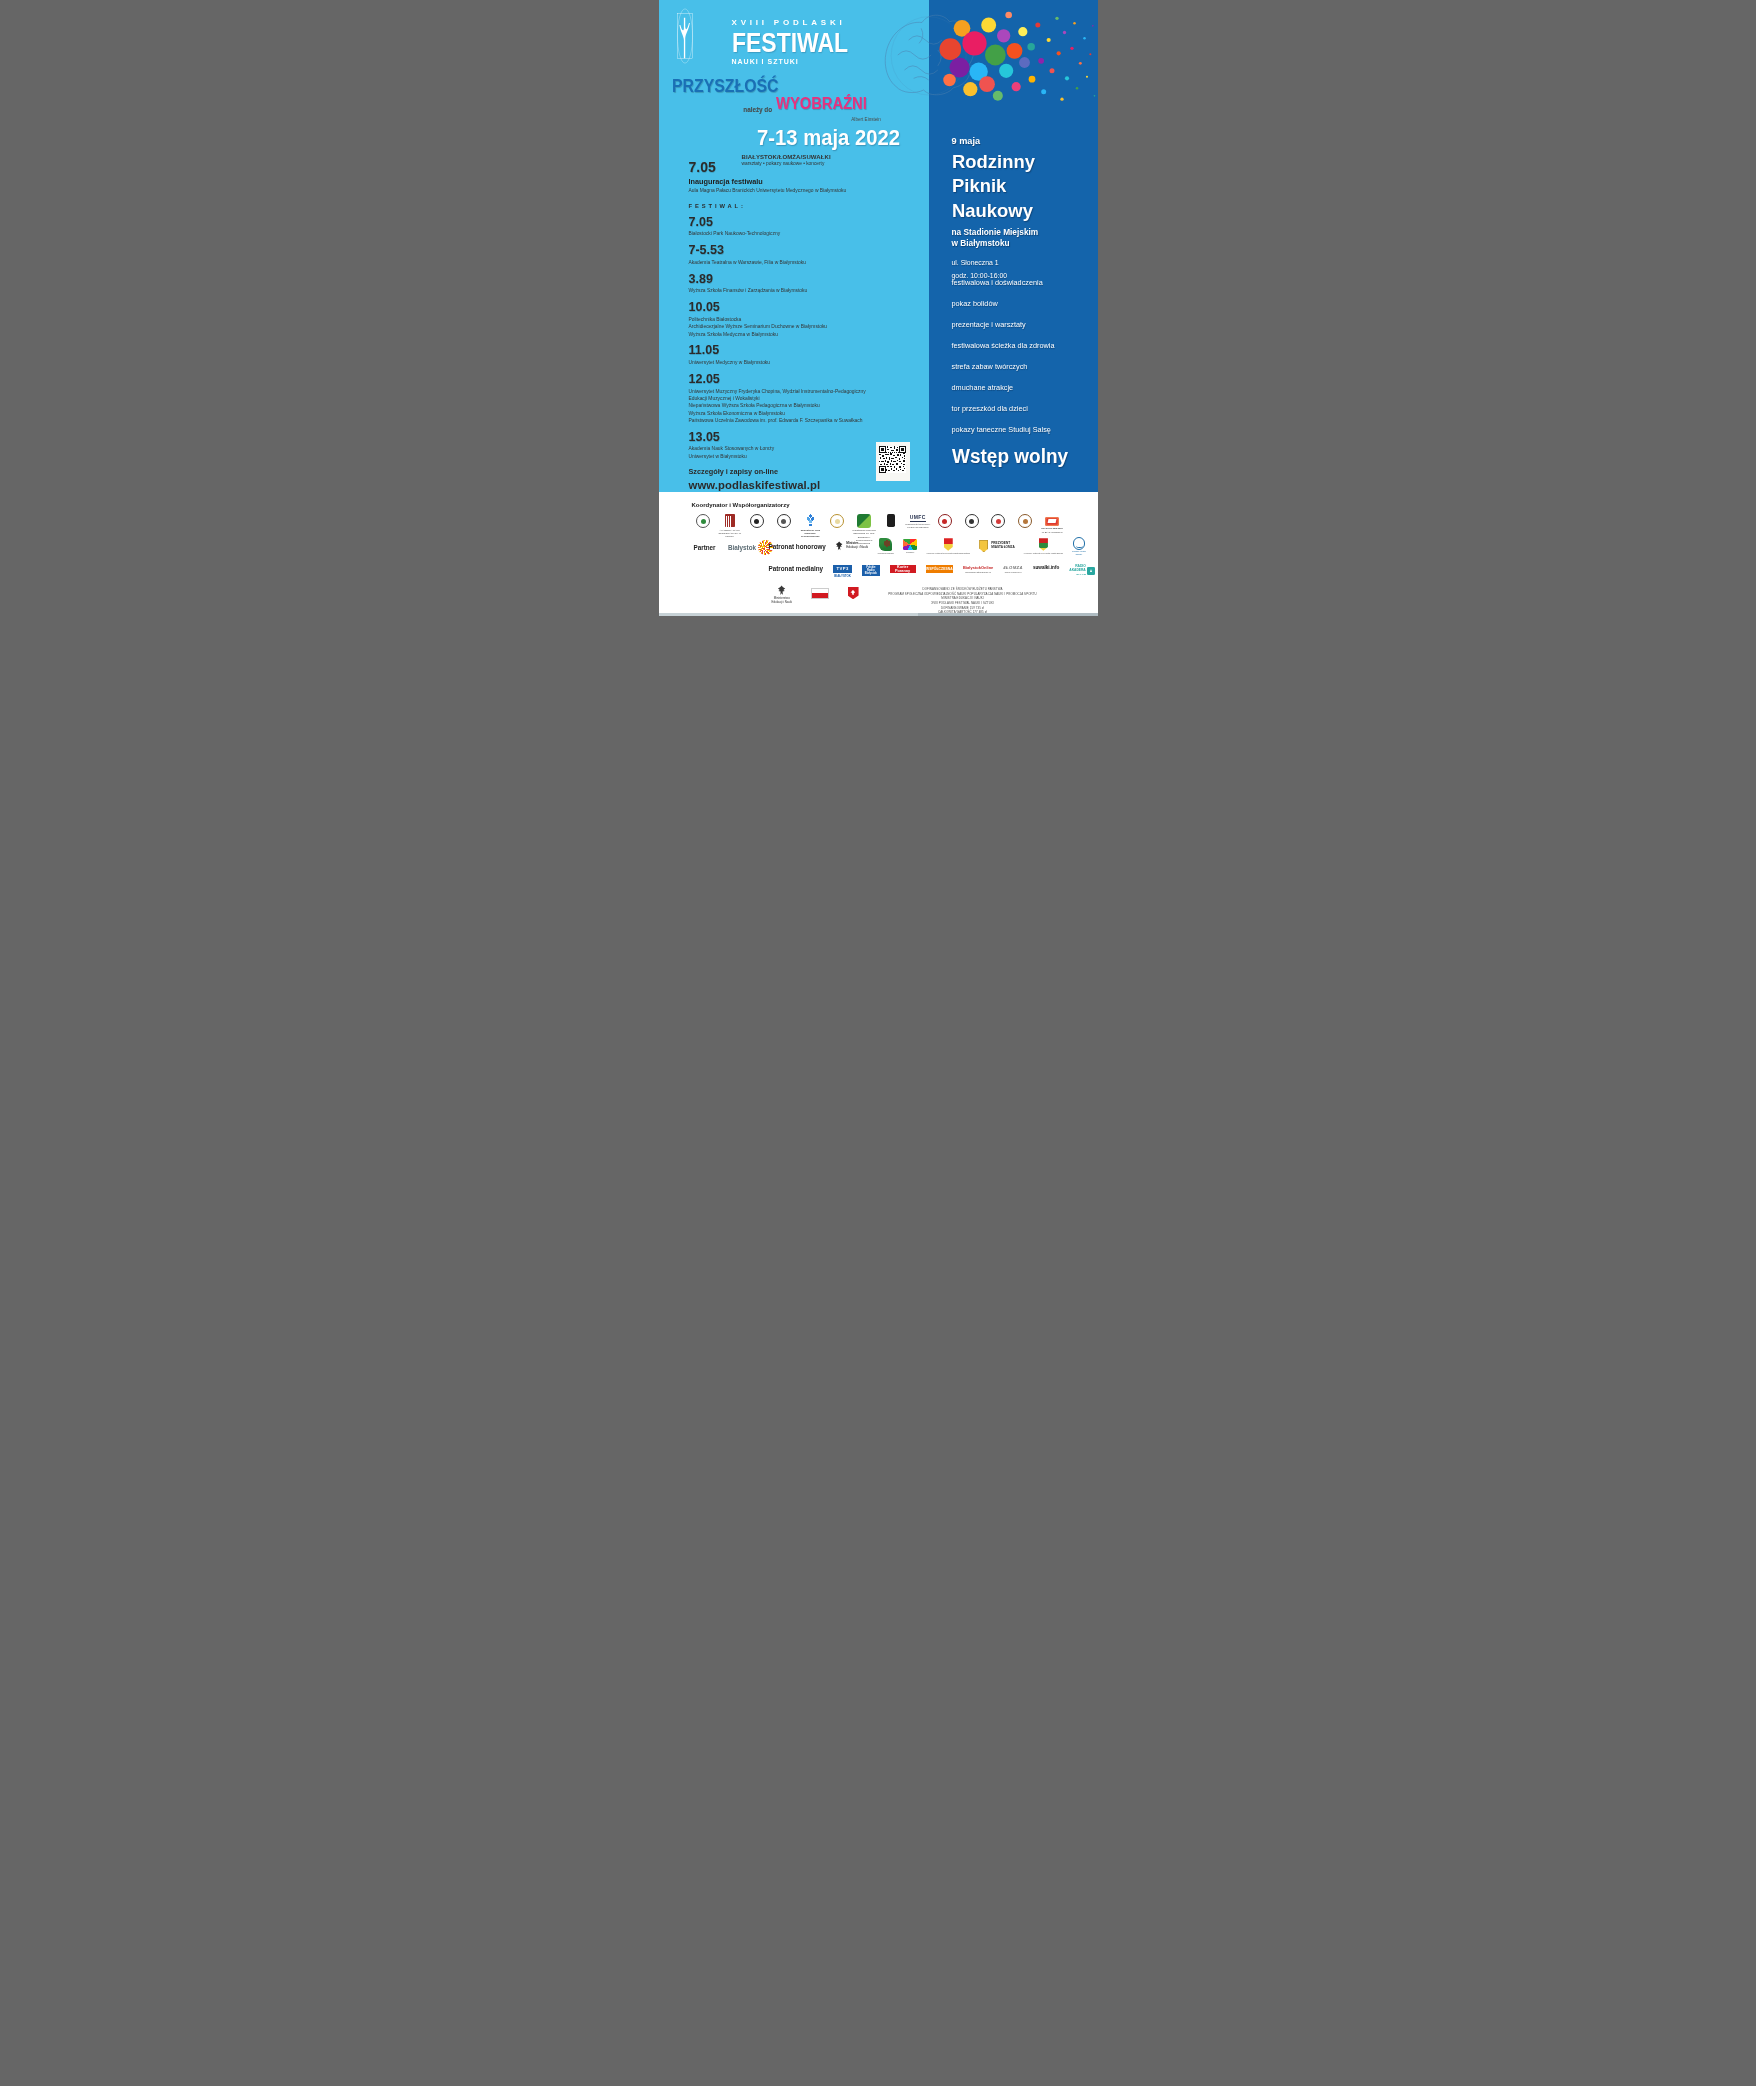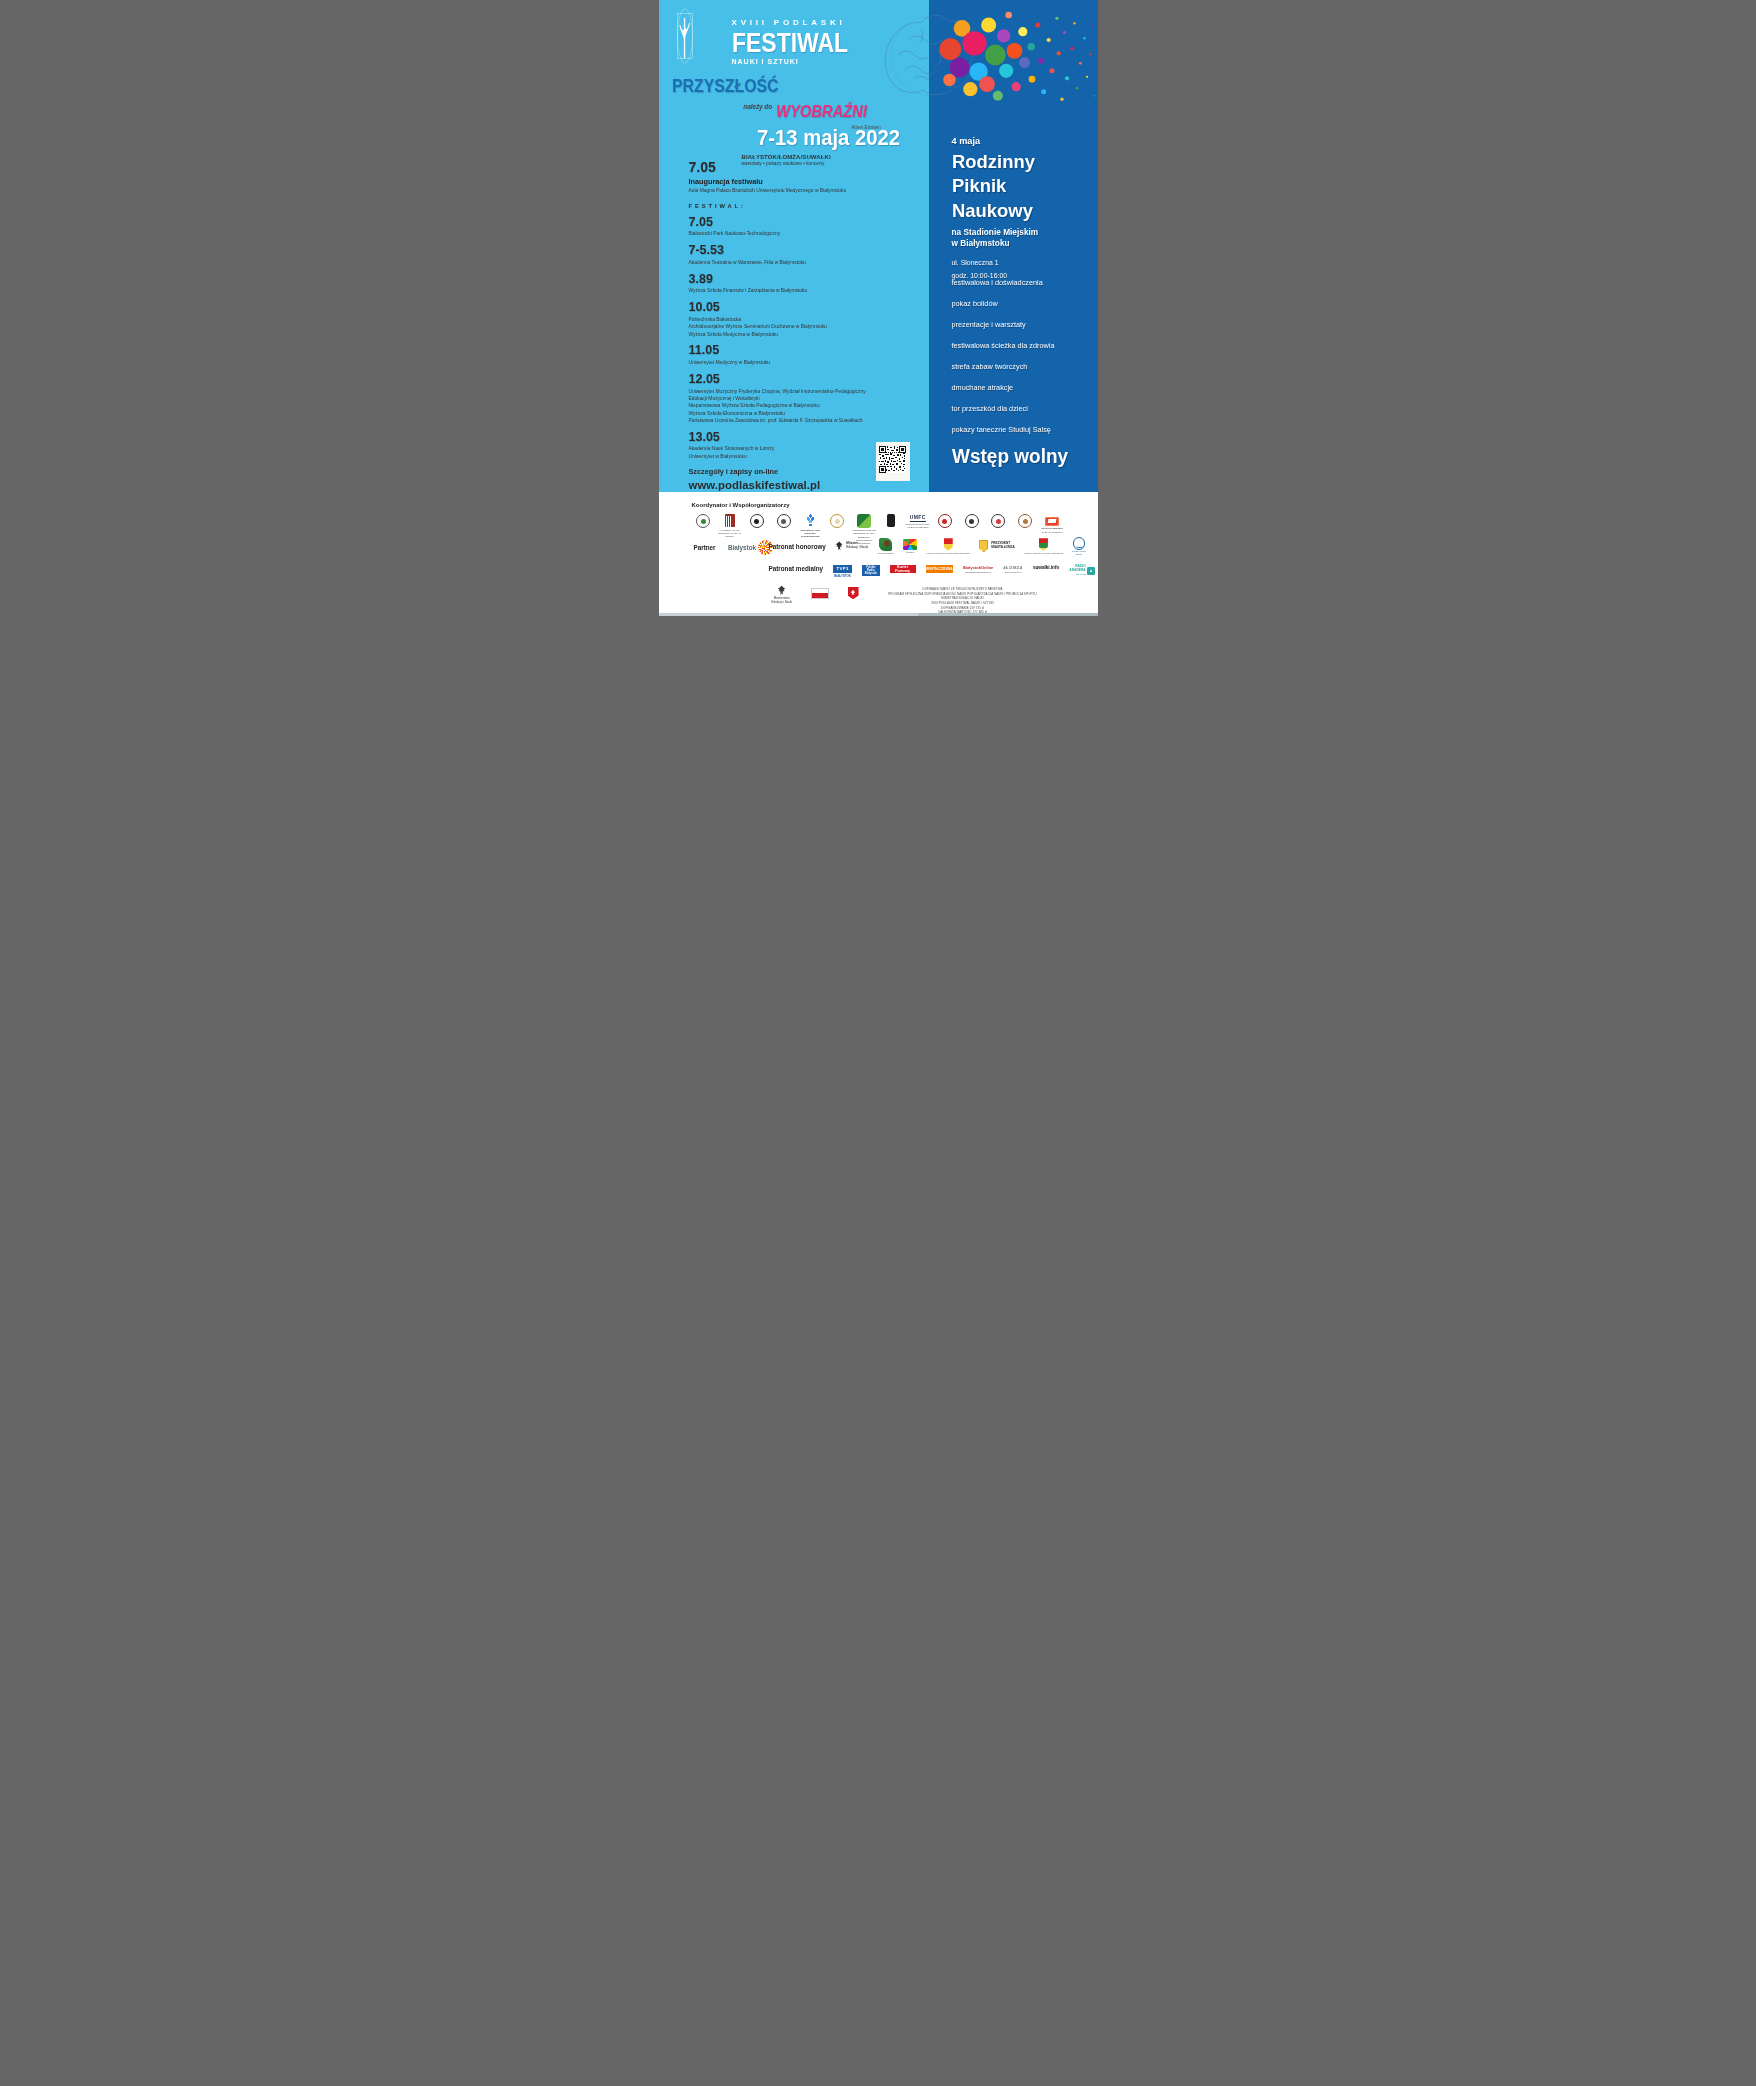--- a/index.html
+++ b/index.html
@@ -19,21 +19,21 @@
   .brand-title { font-size:28px; font-weight:bold; line-height:1.0; margin-top:2.1px;
                  transform:scaleX(.82); transform-origin:left; white-space:nowrap;
                  text-shadow:0.8px 0.8px 1.3px rgba(20,50,80,.25); }
   .brand-sub { font-size:7px; font-weight:bold; letter-spacing:1px; margin-top:0.4px; white-space:nowrap; }
 
   
   .quote { position:absolute; left:13.8px; top:77px; width:242px; }
   .q1 { font-size:18px; font-weight:bold; color:#1A6FB5; line-height:1;
         transform:scaleX(.88); transform-origin:left; white-space:nowrap;
         text-shadow:0.8px 0.8px 0.8px rgba(0,0,0,.18); }
-  .q-row { display:flex; align-items:flex-start; margin-left:71px; margin-top:8px;font-style:italic; }
+  .q-row { display:flex; align-items:flex-end; margin-left:71px; margin-top:0px; }
   .q2 { font-size:6.3px; font-weight:bold; color:#4A4A4A; margin-right:4.2px; white-space:nowrap;
         text-shadow:0.4px 0.4px 0.4px rgba(0,0,0,.15); }
   .q3 { font-size:16px; font-weight:bold; color:#E7327E; line-height:1.15;
         transform:scaleX(.92); transform-origin:left bottom; white-space:nowrap;
         text-shadow:0.8px 0.8px 0.8px rgba(0,0,0,.18); }
   .q-author { font-size:4.6px; color:#4A4A4A; margin-top:3.3px; margin-left:179px; white-space:nowrap; }
 
   
   .dates { position:absolute; left:83px; top:127px; width:150px; text-align:left; }
   .d-range { font-size:22.5px; font-weight:bold; color:#fff; line-height:1.02; white-space:nowrap;
@@ -394,21 +394,21 @@
         <rect x="18" y="24" width="1" height="2"></rect>
           <rect x="20" y="26" width="2" height="1"></rect>
           <rect x="23" y="25" width="1" height="1"></rect>
           <rect x="25" y="26" width="2" height="1"></rect>
           <rect x="27" y="24" width="1" height="1"></rect>
       </g>
     </svg>
   </div>
 
   <div class="picnic-head">
-    <div class="p-date">4 maja</div>
+    <div class="p-date">9 maja</div>
     <div class="p-title">
       <div>Rodzinny</div>
       <div>Piknik</div>
       <div>Naukowy</div>
     </div>
     <div class="p-loc">
       <div>na Stadionie Miejskim</div>
       <div>w Białymstoku</div>
     </div>
     <div class="p-addr">

